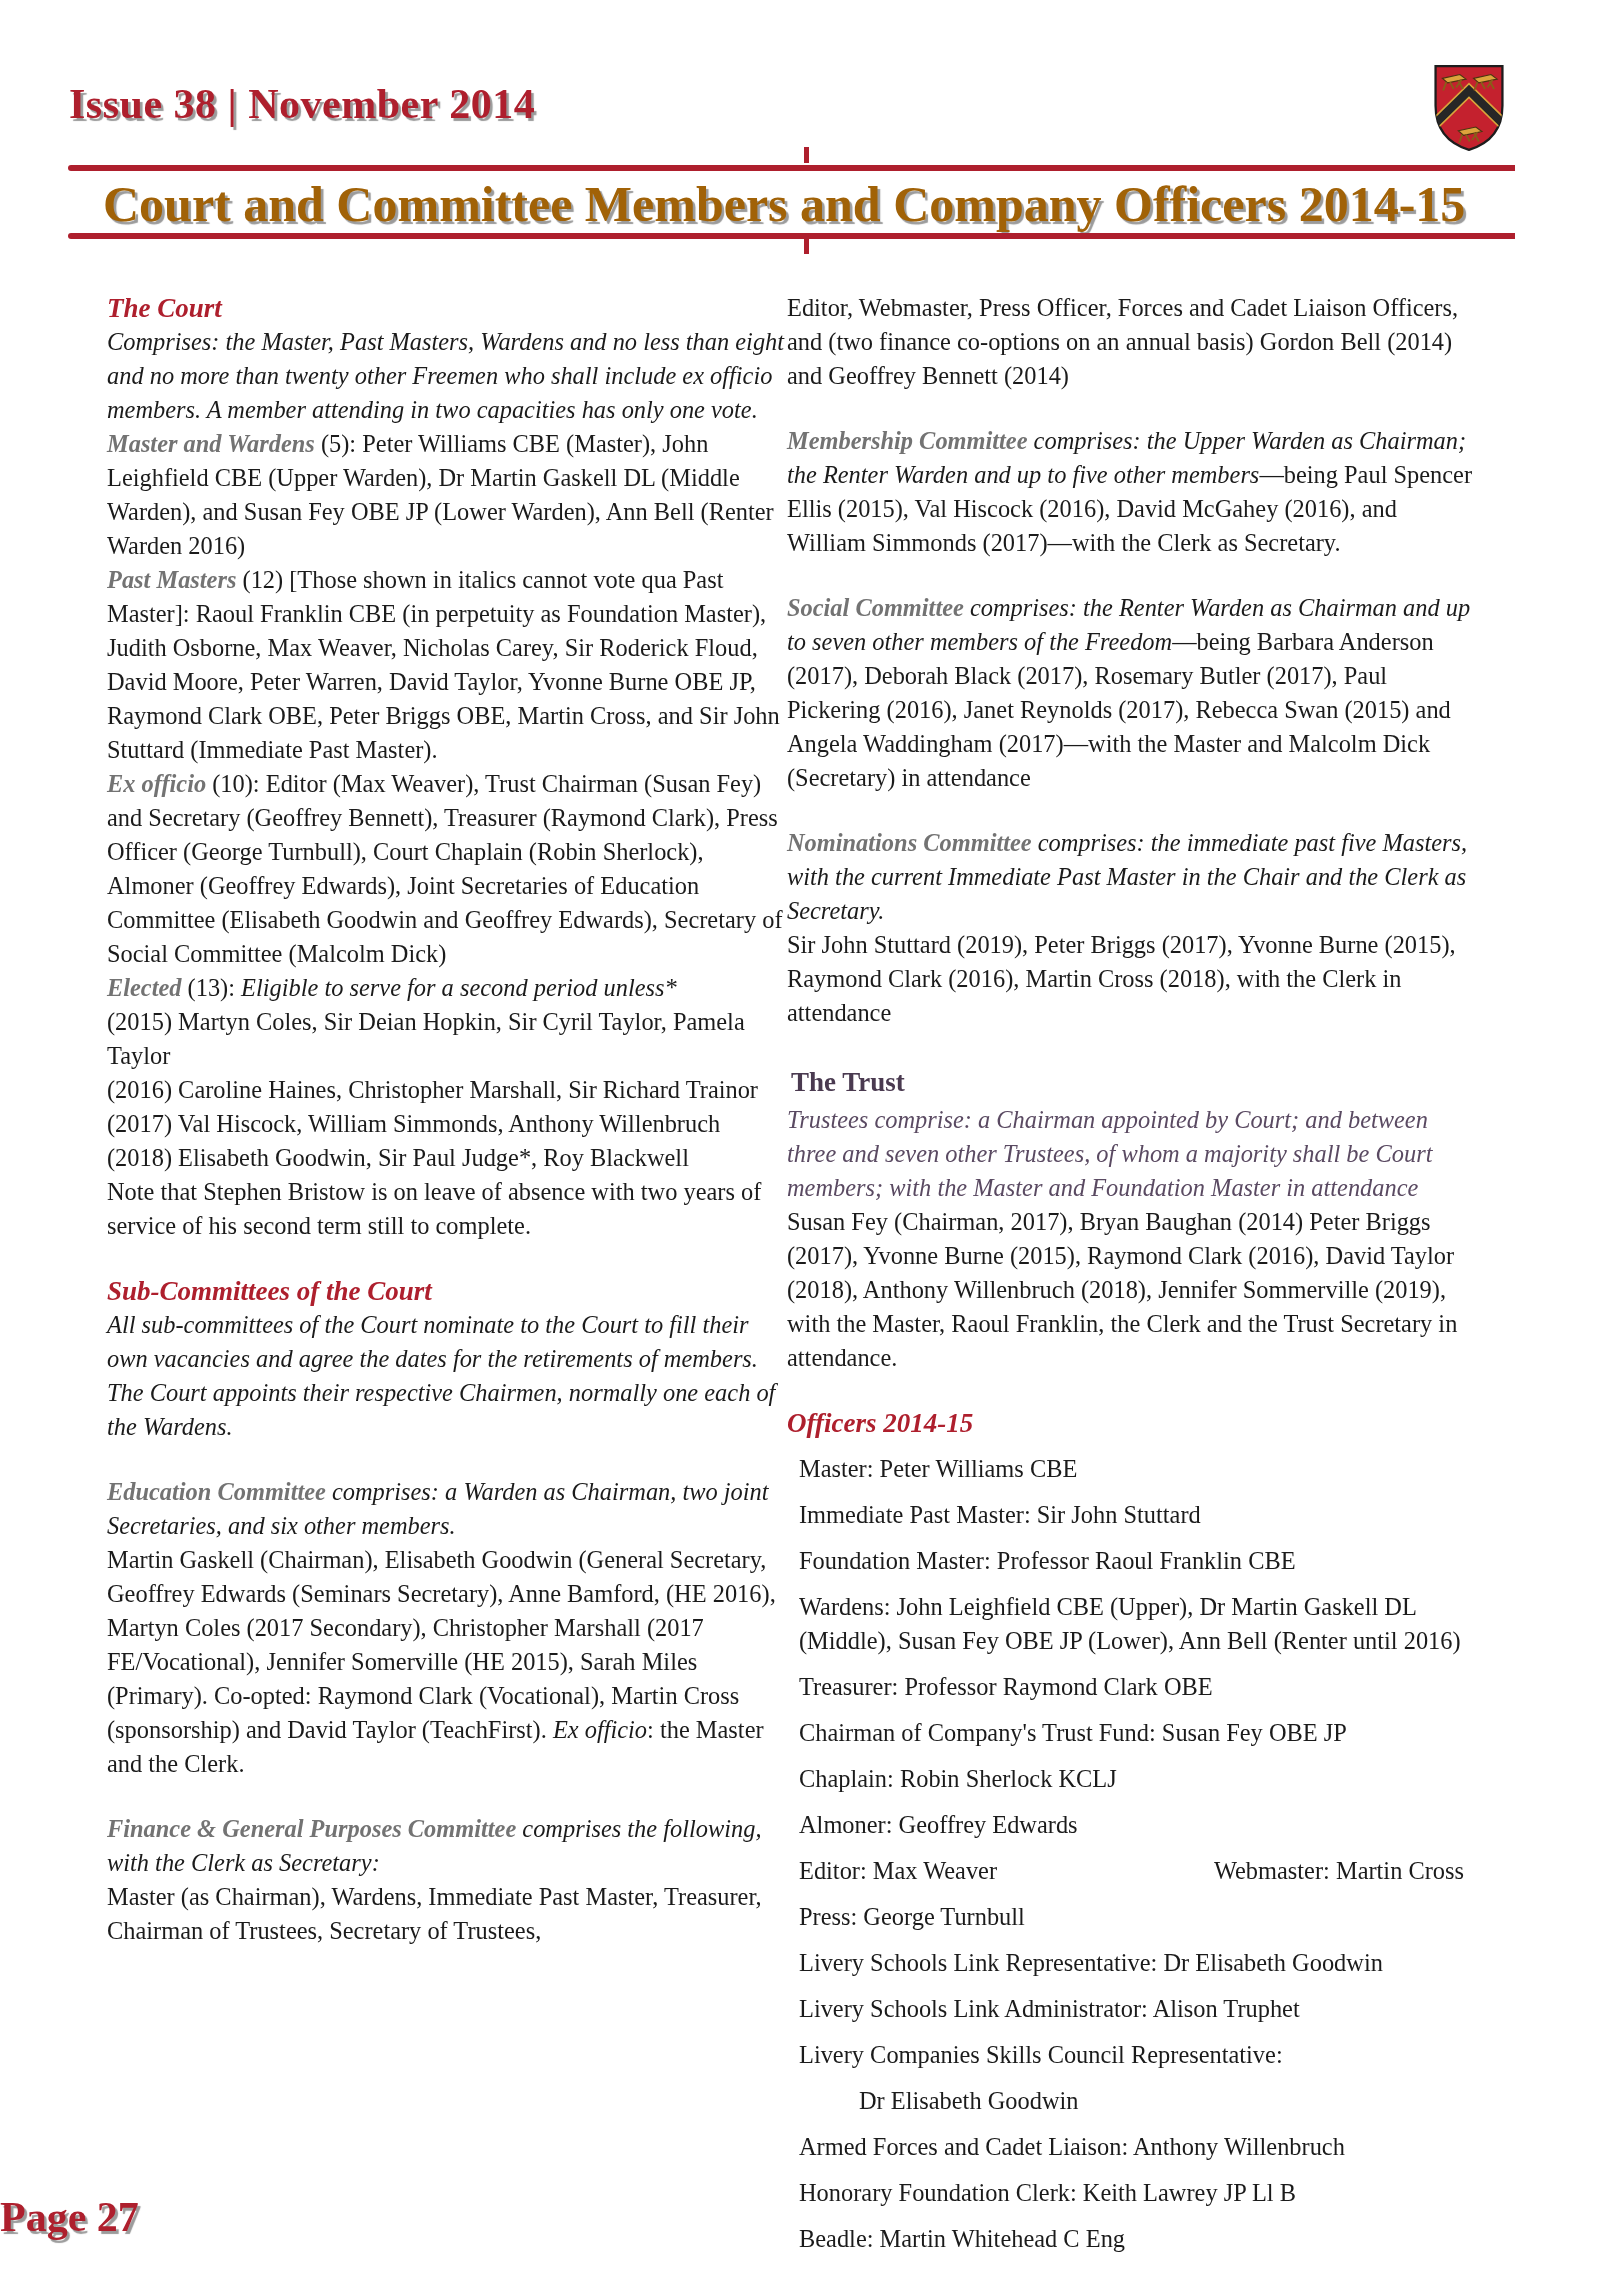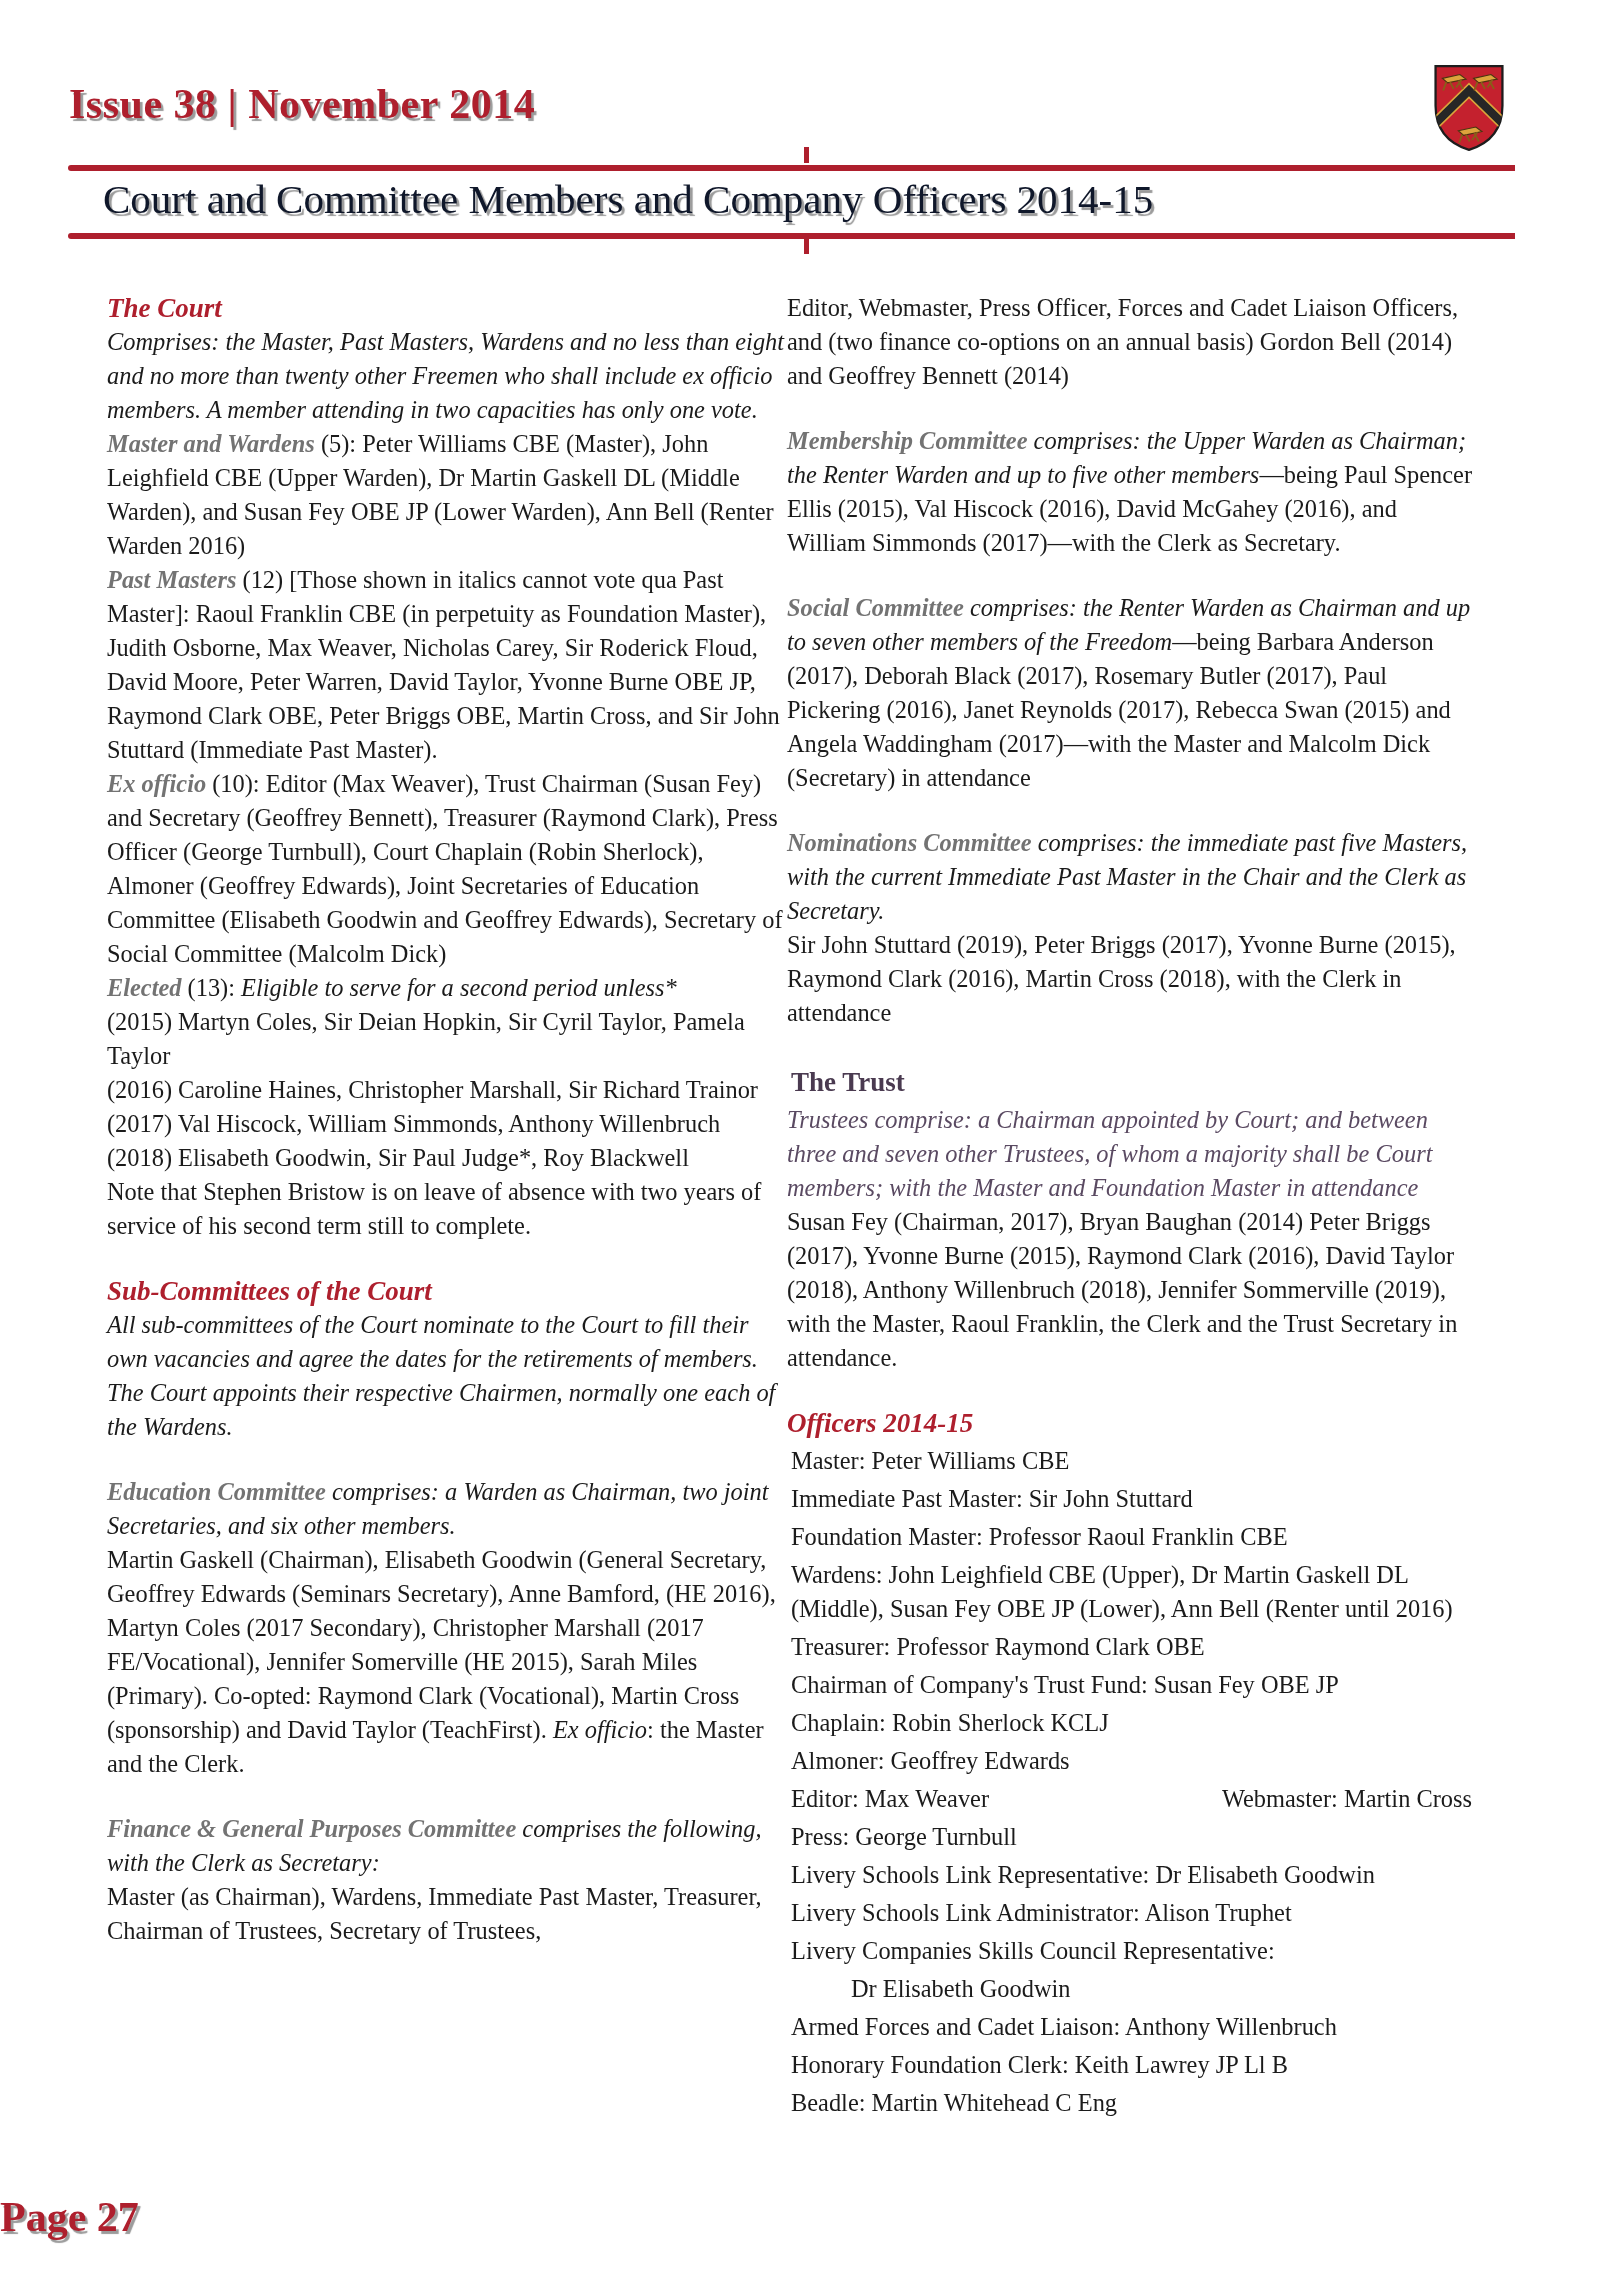--- a/index.html
+++ b/index.html
@@ -7,33 +7,33 @@
         font-family:"Liberation Serif","DejaVu Serif",serif;color:#1b1b1b;}
   .issue-line{position:absolute;left:69px;top:80px;font-size:42px;font-weight:bold;
         color:#AE1F2D;text-shadow:2.7px 2.7px 0.9px #9b9b9b;letter-spacing:0.5px;}
   .crest{position:absolute;left:1431px;top:63px;width:76px;height:90px;}
   .rule{position:absolute;left:68px;width:1480px;height:6.3px;background:#AE1F2D;border-radius:3.6px;}
   .rule1{top:165px;}
   .rule2{top:233px;}
   .tick{position:absolute;left:804px;width:4.5px;height:16.3px;background:#AE1F2D;}
   .tick-top{top:147px;}
   .tick-bottom{top:238px;}
-  .page-title{position:absolute;left:103px;top:175px;font-size:41px;font-weight:normal;
-        color:#0f172a;text-shadow:2.7px 2.7px 0.9px #9b9b9b;white-space:nowrap;}
+  .page-title{position:absolute;left:103px;top:175px;font-size:50px;font-weight:bold;
+        color:#a16207;text-shadow:2.7px 2.7px 0.9px #9b9b9b;white-space:nowrap;}
   .col{position:absolute;top:291px;font-size:24.4px;line-height:34px;}
   .col-left{left:107px;width:683px;}
   .col-right{left:787px;width:689px;}
   .it{font-style:italic;}
   .red-label{color:#737373;font-style:italic;font-weight:bold;}
   .sec-head{color:#AE1F2D;font-weight:bold;font-size:27px;line-height:34px;margin:0;font-style:italic;}
   .trust-head{color:#4A3A50;font-weight:bold;font-size:27px;line-height:34px;margin:4px;}
   .trust-intro{color:#5A4A62;}
   p{margin:0;}
   .gap{height:31px;}
-  .officer-line{margin:4px;}
+  .officer-line{margin:12px;}
   .split-line{display:flex;justify-content:space-between;}
   .indented{padding-left:60px;}
   .page-num{position:absolute;left:0;right:4px;top:2193px;text-align:left;font-size:42px;
         font-weight:bold;color:#AE1F2D;text-shadow:2.7px 2.7px 0.9px #9b9b9b;}
 </style>
 </head>
 <body>
 
 <div class="page">
 

